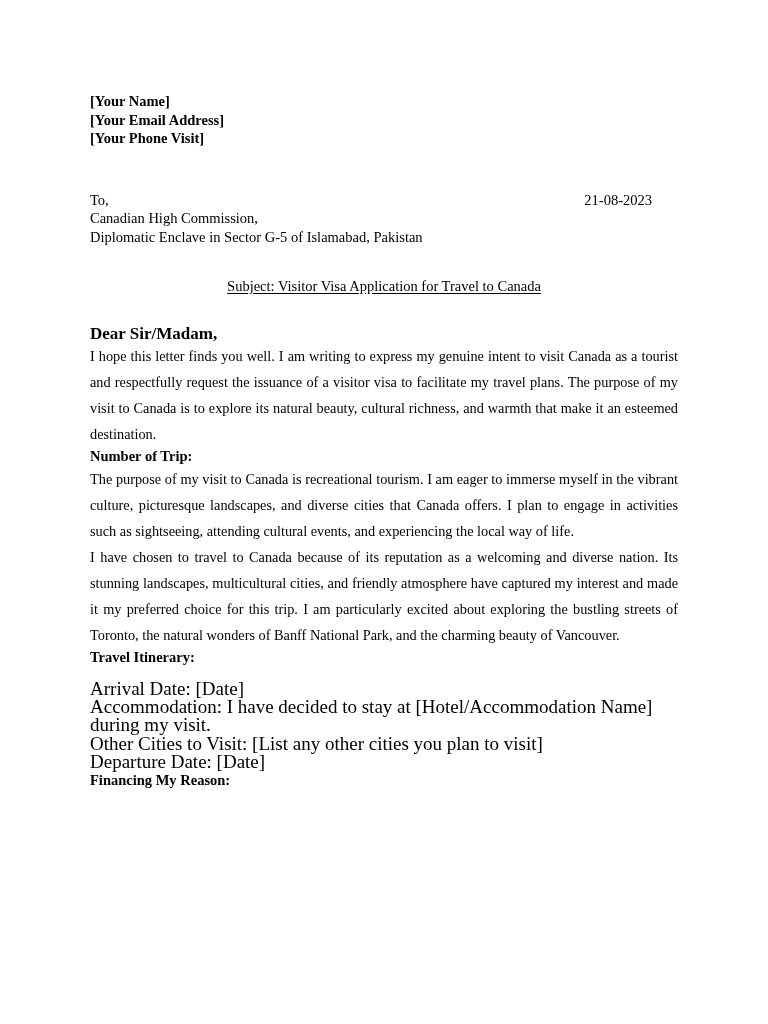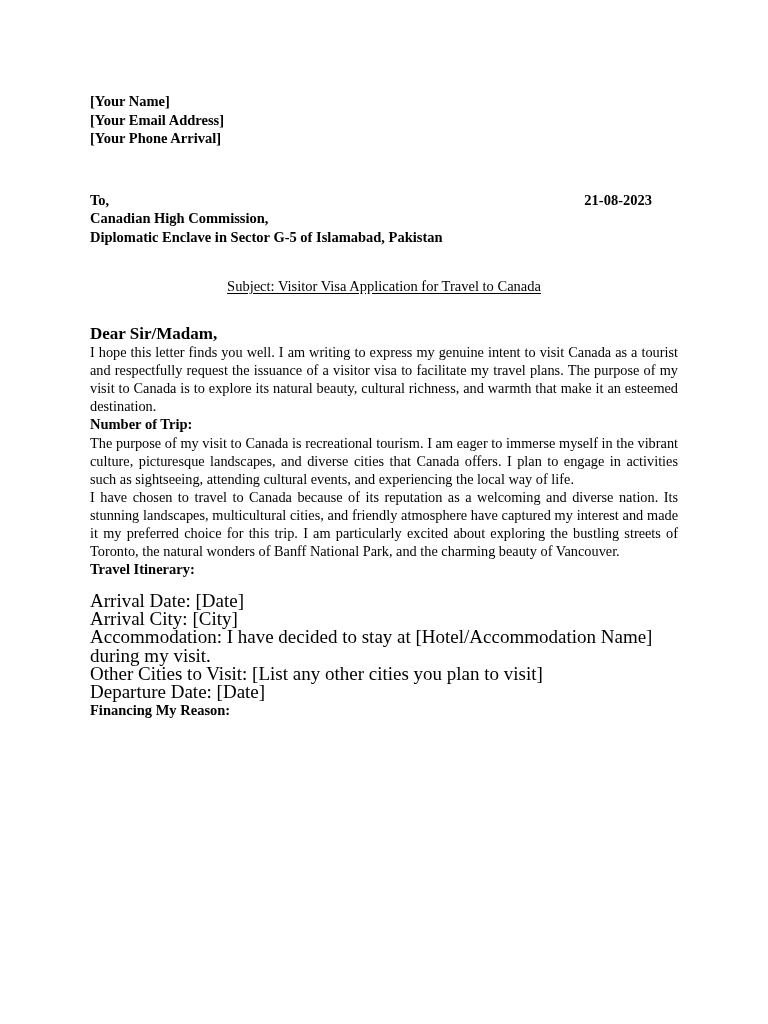--- a/index.html
+++ b/index.html
@@ -28,21 +28,21 @@
   .sender-block {
     font-weight: bold;
     font-size: 14.5px;
     line-height: 18.5px;
   }
   .sender-line {
     white-space: pre;
   }
   .recipient-block {
     margin-top: 43px;
-    font-weight: bold;
+    font-weight: normal;
     font-size: 14.5px;
     line-height: 18.5px;
   }
   .to-row {
     display: flex;
     justify-content: space-between;
     align-items: baseline;
   }
   .to-row .date {
     padding-right: 26px;
@@ -65,21 +65,21 @@
   }
   .salutation {
     margin-top: 29px;
     font-weight: bold;
     font-size: 17px;
     line-height: 18.5px;
   }
   p.body-par {
     margin: 0;
     font-size: 14.3px;
-    line-height: 18px;
+    line-height: 26px;
     text-align: justify;
     text-justify: inter-word;
   }
   .par-gap-first {
     margin-top: 26px;
   }
   h2.section-heading {
     margin: 0;
     font-size: 14.5px;
     line-height: 18.5px;
@@ -106,21 +106,21 @@
 </style>
 </head>
 <body>
 
 <div class="page">
   <div class="content">
 
     <div class="sender-block">
       <div class="sender-line">[Your Name]</div>
       <div class="sender-line">[Your Email Address]</div>
-      <div class="sender-line">[Your Phone Arrival]</div>
+      <div class="sender-line">[Your Phone Visit]</div>
     </div>
 
     <div class="recipient-block">
       <div class="to-row">
         <span class="recipient-line">To,</span>
         <span class="date">21-08-2023</span>
       </div>
       <div class="recipient-line">Canadian High Commission,</div>
       <div class="recipient-line">Diplomatic Enclave in Sector G-5 of Islamabad, Pakistan</div>
     </div>
@@ -134,21 +134,20 @@
     <p class="body-par par-gap-first">I hope this letter finds you well. I am writing to express my genuine intent to visit Canada as a tourist and respectfully request the issuance of a visitor visa to facilitate my travel plans. The purpose of my visit to Canada is to explore its natural beauty, cultural richness, and warmth that make it an esteemed destination.</p>
 
     <h2 class="section-heading heading-gap">Number of Trip:</h2>
     <p class="body-par par-after-heading">The purpose of my visit to Canada is recreational tourism. I am eager to immerse myself in the vibrant culture, picturesque landscapes, and diverse cities that Canada offers. I plan to engage in activities such as sightseeing, attending cultural events, and experiencing the local way of life.</p>
 
     <p class="body-par par-after-heading">I have chosen to travel to Canada because of its reputation as a welcoming and diverse nation. Its stunning landscapes, multicultural cities, and friendly atmosphere have captured my interest and made it my preferred choice for this trip. I am particularly excited about exploring the bustling streets of Toronto, the natural wonders of Banff National Park, and the charming beauty of Vancouver.</p>
 
     <h2 class="section-heading heading-gap">Travel Itinerary:</h2>
     <div class="itinerary">
       <div class="line">Arrival Date: [Date]</div>
-      <div class="line">Arrival City: [City]</div>
       <div class="line">Accommodation: I have decided to stay at [Hotel/Accommodation Name] during my visit.</div>
       <div class="line">Other Cities to Visit: [List any other cities you plan to visit]</div>
       <div class="line">Departure Date: [Date]</div>
     </div>
 
     <h2 class="section-heading final-heading">Financing My Reason:</h2>
 
   </div>
 </div>
 

